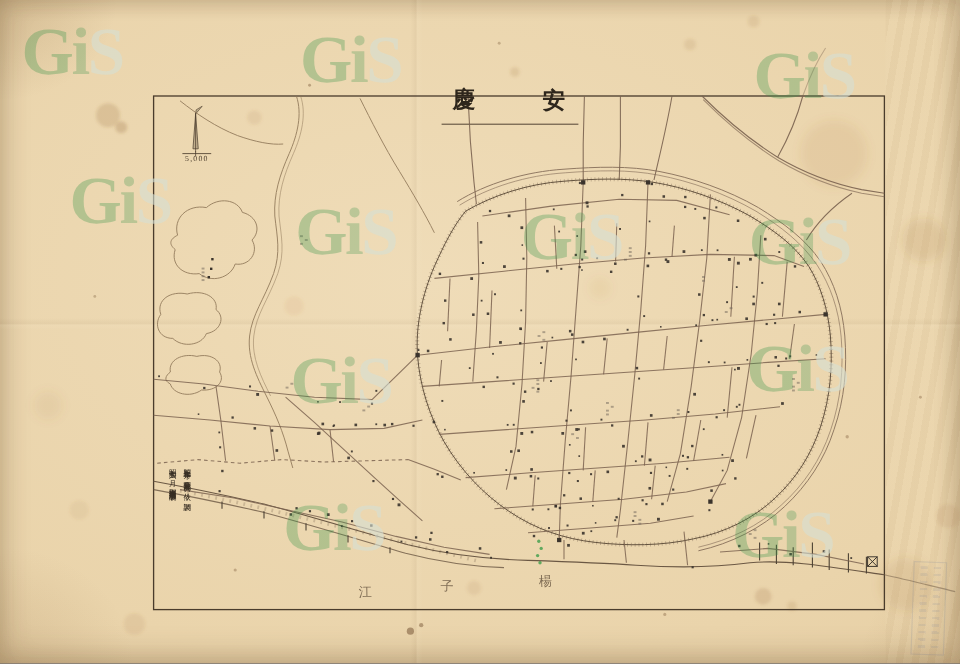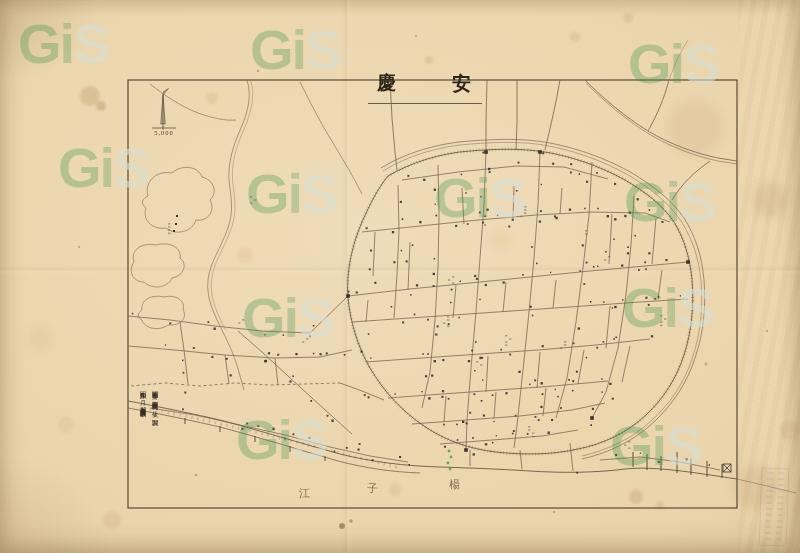--- a/index.html
+++ b/index.html
@@ -24,21 +24,21 @@
   
   .title-char{position:absolute;font-size:19px;font-weight:600;color:#2e261c;letter-spacing:0;}
   .scale-label{position:absolute;left:150px;top:129px;width:28px;text-align:center;
     font-size:6.5px;letter-spacing:1px;color:#4a3c2c;font-family:"Liberation Serif",serif;}
   .credits{position:absolute;left:137px;top:386px;height:128px;
     writing-mode:vertical-rl;text-orientation:upright;
     font-size:6.2px;line-height:12px;letter-spacing:.4px;color:#372e23;}
   .credits .vcol{margin:0;}
   .river-char{position:absolute;font-size:11px;color:#6e5c46;opacity:.85;}
   
-  .wm{position:absolute;width:110px;height:62px;font-family:Liberation Sans, sans-serif;
+  .wm{position:absolute;width:110px;height:62px;font-family:Liberation Serif, serif;
     font-weight:700;font-size:56px;line-height:60px;letter-spacing:-2px;
     pointer-events:none;white-space:nowrap;}
   .wm .g{color:rgba(58,148,74,.32);}
   .wm .i{color:rgba(58,148,74,.28);}
   .wm .s{color:rgba(214,224,212,.60);}
   
   .stamp{position:absolute;left:760px;top:468px;width:28px;height:78px;opacity:.55;
     border:1px solid rgba(100,115,150,.30);transform:rotate(2deg);
     display:flex;justify-content:space-around;padding:3px 2px;box-sizing:border-box;}
   .stamp .scol{width:6px;height:100%;

